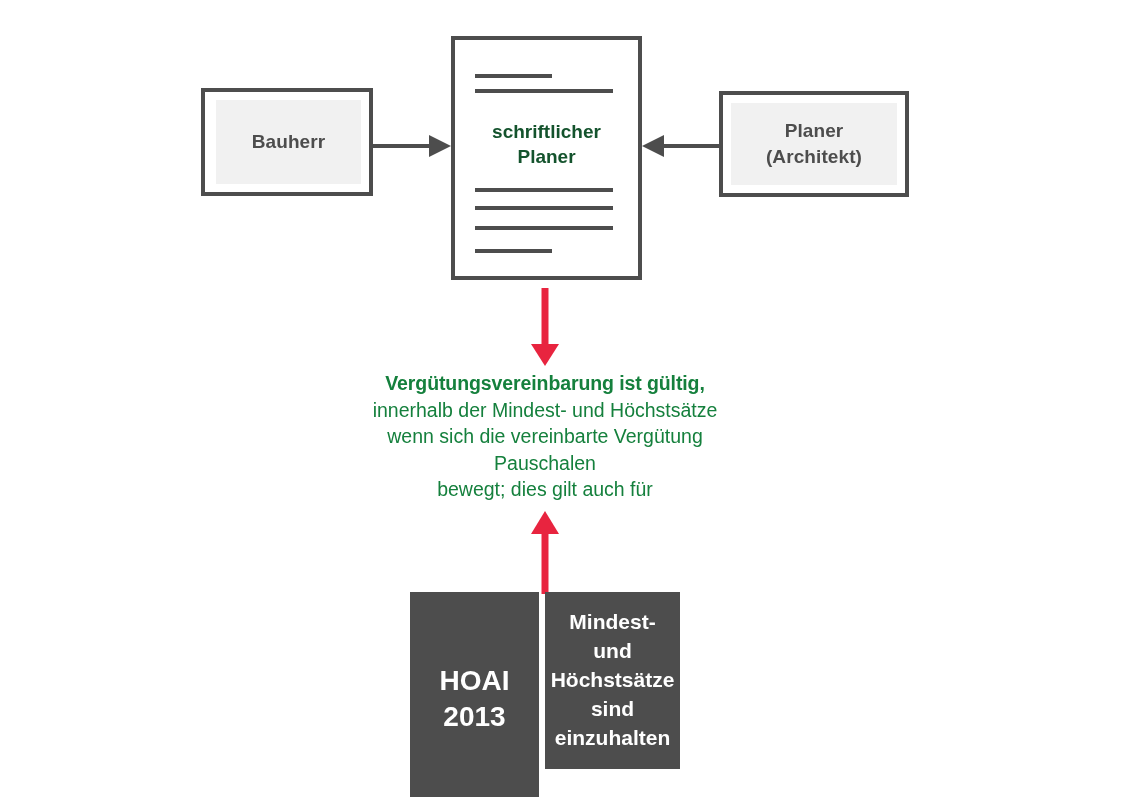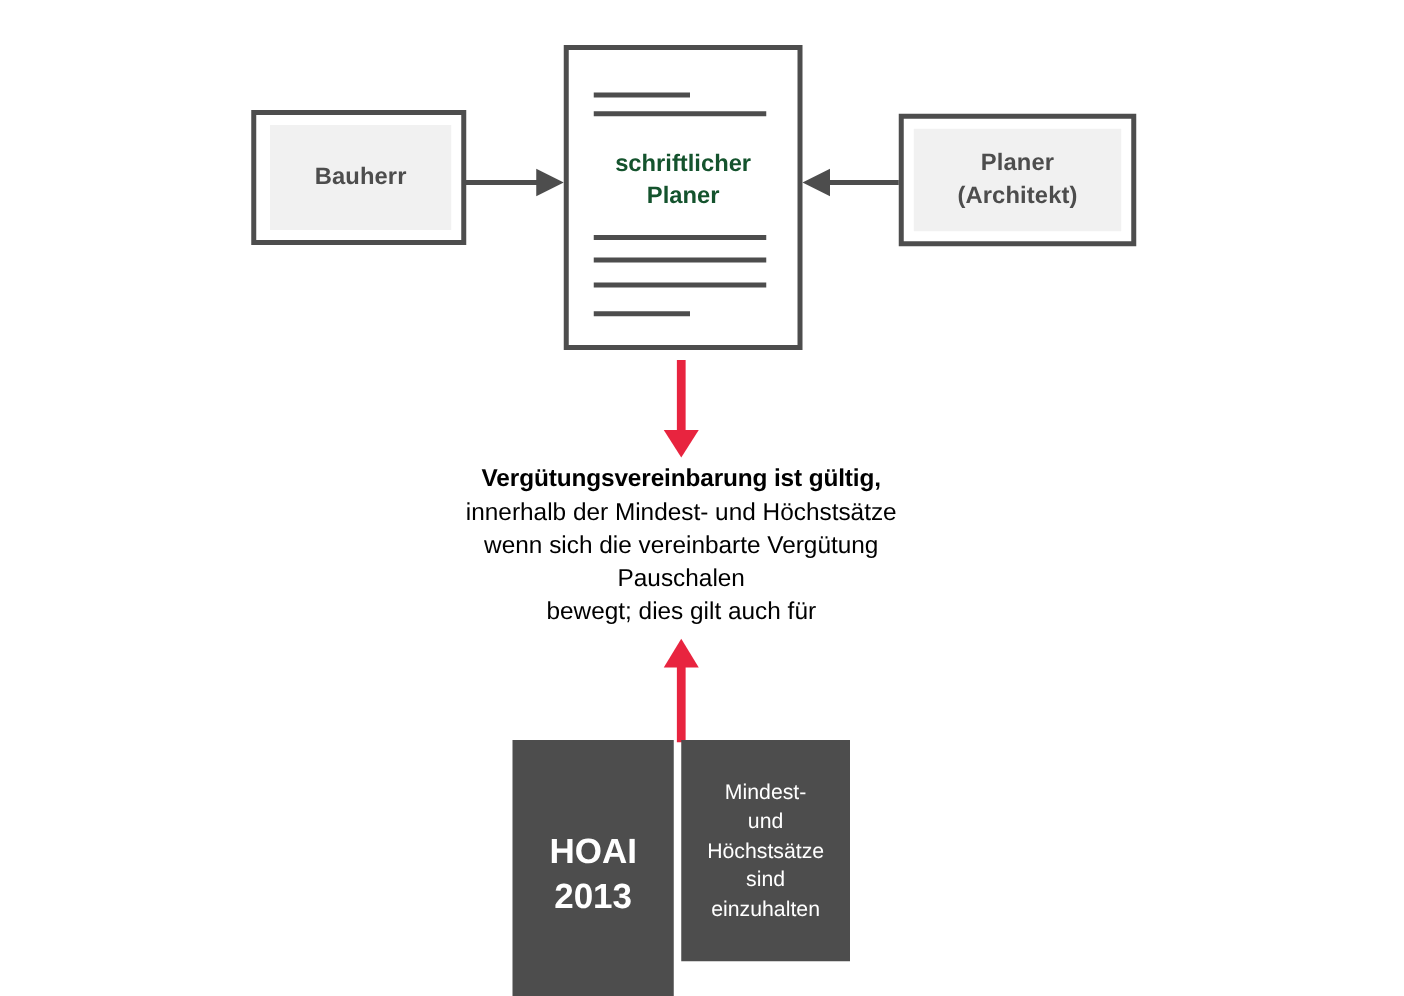--- a/index.html
+++ b/index.html
@@ -68,21 +68,21 @@
 
   
   .arrow {
     position: absolute;
   }
 
   
   .red-text {
     position: absolute;
     text-align: center;
-    color: #000000;
+    color: #15803d;
     font-size: 19.5px;
     line-height: 26.5px;
   }
   .red-text .bold-line {
     font-weight: bold;
     display: block;
     letter-spacing: -.1px;
   }
   .red-text .normal {
     display: block;
@@ -102,22 +102,22 @@
     justify-content: center;
     text-align: center;
     box-sizing: border-box;
   }
   .hoai-main-label {
     font-size: 28px;
     font-weight: bold;
     line-height: 1.28;
   }
   .hoai-side-label {
-    font-size: 17px;
-    font-weight: normal;
+    font-size: 21px;
+    font-weight: bold;
     line-height: 1.38;
     padding: 0 4px;
   }
 </style>
 </head>
 <body>
 
 <div id="canvas">
 
   <div class="party-box" id="client-box" style="left:201px; top:88px; width:172px; height:108px;padding-left:11px;">

